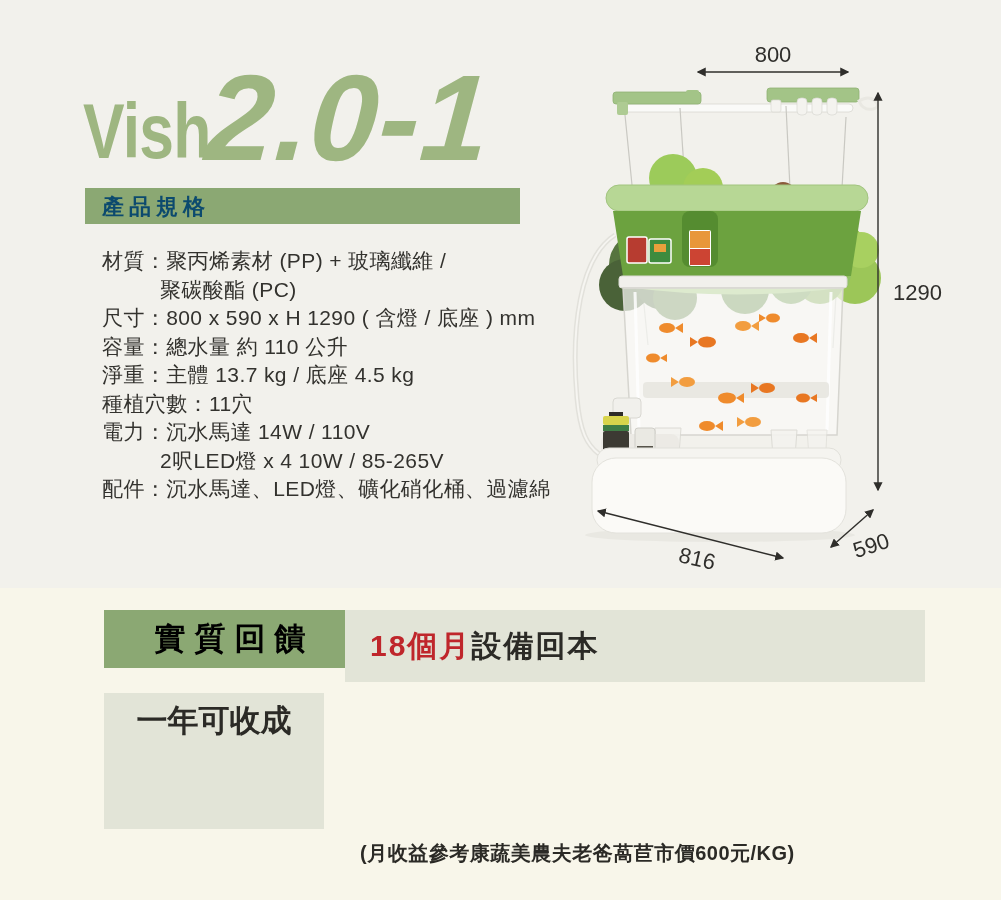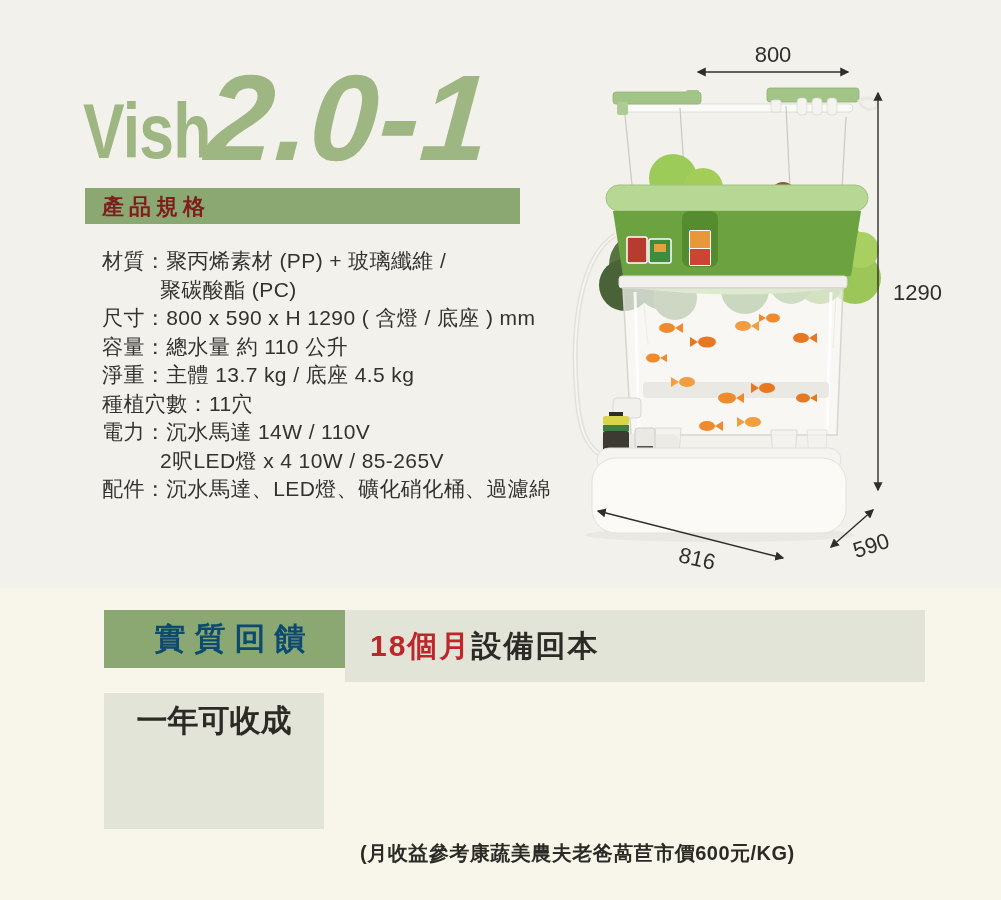--- a/index.html
+++ b/index.html
@@ -8,40 +8,40 @@
 
   
   .top-section { position:absolute; left:0; top:0; width:1001px; height:588px; background:#f2f1ec; }
 
   .brand { position:absolute; left:83px; top:92px; font-size:78px; font-weight:700; line-height:1;
            color:#9eb681; transform:scaleX(0.8); transform-origin:left top; letter-spacing:-1px; }
   .model { position:absolute; left:211px; top:57px; font-size:122px; font-weight:700; font-style:italic;
            line-height:1; color:#9eb681; letter-spacing:1px; transform:skewX(-4deg); transform-origin:left top; }
 
   .banner { position:absolute; left:85px; top:188px; width:435px; height:36px; background:#8ba873;
-            color:#7f1d1d; font-size:22px; font-weight:700; letter-spacing:5px; line-height:37px; padding-left:17px; }
+            color:#0c4a6e; font-size:22px; font-weight:700; letter-spacing:5px; line-height:37px; padding-left:17px; }
 
   .spec-list { position:absolute; left:102px; top:247px; font-size:21px; line-height:28.5px;
                color:#33322e; letter-spacing:0.4px; }
   .spec-line { white-space:nowrap; }
   .spec-line.indent { padding-left:58px; }
 
   
   .illustration { position:absolute; left:555px; top:30px; width:400px; height:540px; }
   .illustration svg { position:absolute; left:0; top:0; }
   .dim { position:absolute; font-size:22px; color:#2f2e2b; white-space:nowrap; }
   .dim-800  { left:143px; top:12px; width:150px; text-align:center; }
   .dim-1290 { left:338px; top:250px; }
   .dim-816  { left:112px; top:516px; width:60px; text-align:center; transform:rotate(13deg); }
   .dim-590  { left:298px; top:503px; transform:rotate(-18deg); }
 
   
   .bottom-section { position:absolute; left:0; top:588px; width:1001px; height:312px; background:#f8f6ea; }
   .benefit-title-box { position:absolute; left:104px; top:22px; width:252px; height:58px; background:#8ba873;
-                       color:#0c4a6e; font-size:31px; font-weight:700; letter-spacing:9px; text-indent:9px;
+                       color:#000000; font-size:31px; font-weight:700; letter-spacing:9px; text-indent:9px;
                        text-align:center; line-height:58px; }
   .payback-box { position:absolute; left:345px; top:22px; width:580px; height:72px; background:#e2e4d7;
                  font-size:30px; font-weight:700; line-height:72px; padding-left:25px; color:#2b2a26; letter-spacing:2px; }
   .harvest-box { position:absolute; left:104px; top:105px; width:220px; height:136px; background:#e2e4d7;
                  font-size:31px; font-weight:700; color:#2b2a26; text-align:center; padding-top:9px; line-height:38px; }
   .income-box { position:absolute; left:345px; top:105px; width:580px; height:136px; background:#e2e4d7;
                 font-size:31px; font-weight:700; color:#2b2a26; padding:8px 0 0 28px; line-height:43px; }
   .red { color:#bf262b; }
   .note { position:absolute; left:360px; top:234px; font-size:20px; font-weight:700; color:#2b2a26; letter-spacing:0.5px;margin-top:18px; }
 </style>

